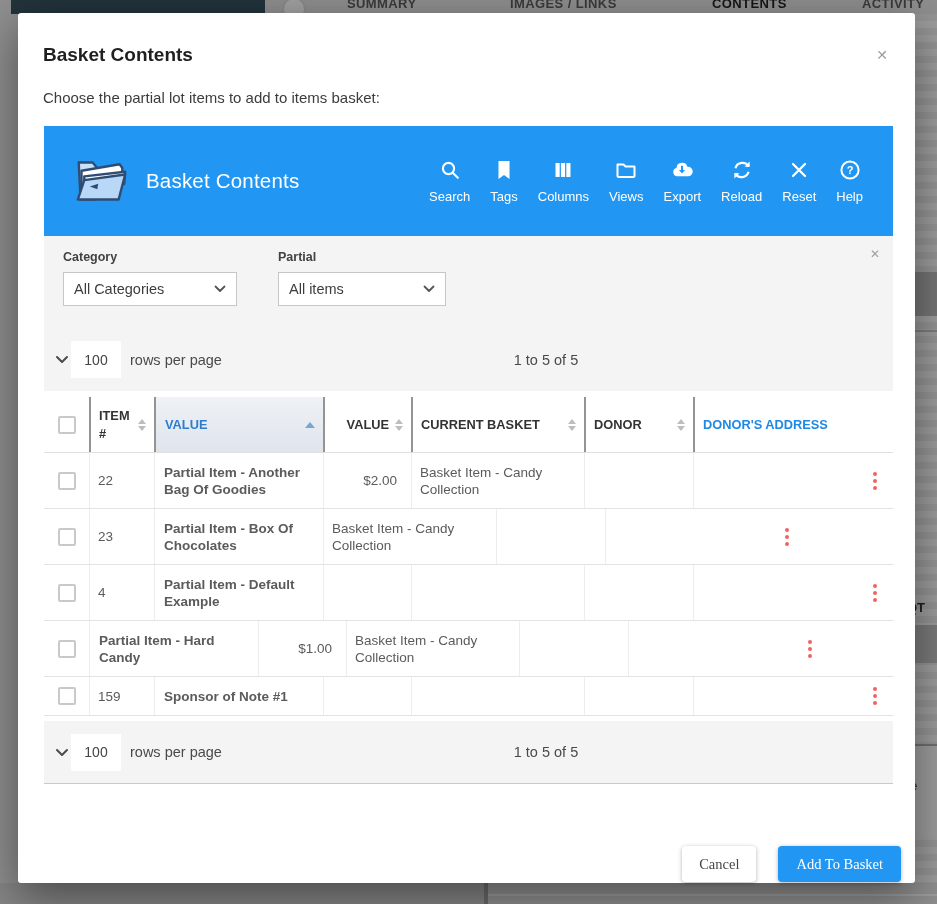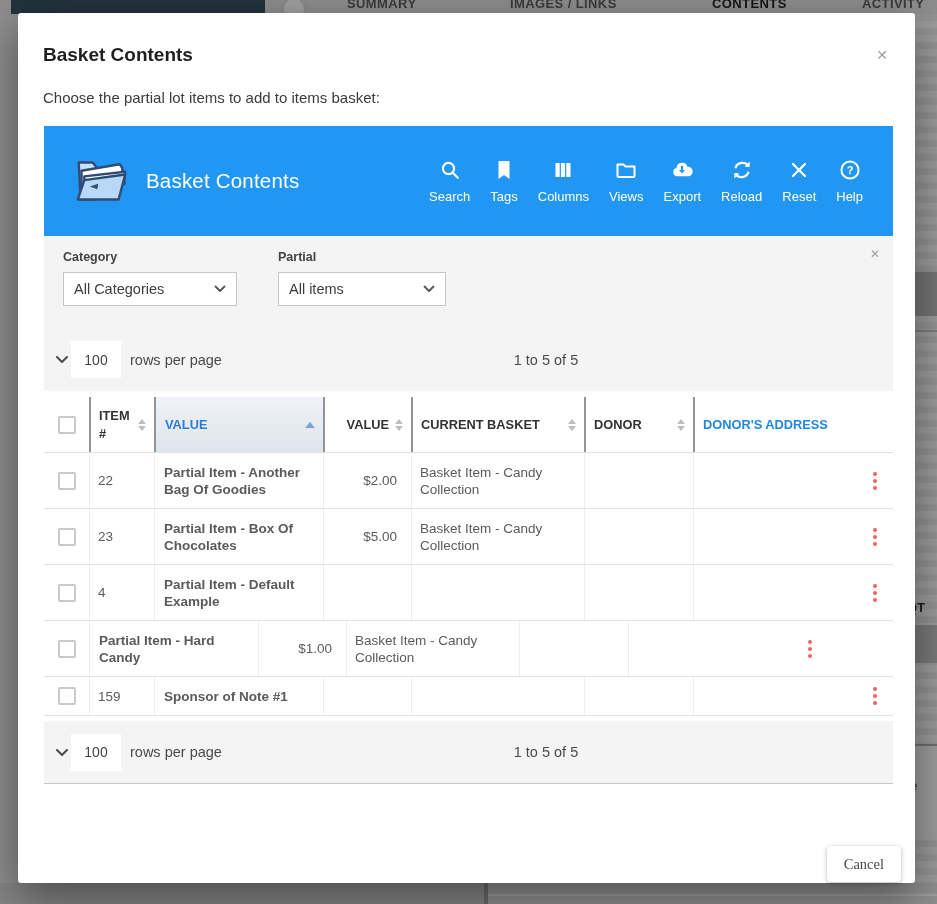--- a/index.html
+++ b/index.html
@@ -337,21 +337,20 @@
               </span>
             </div>
         </div>
 
         <div class="tr">
           <div class="td c-check">
               <span class="checkbox"></span>
             </div>
           <div class="td c-item">23</div>
           <div class="td c-title">Partial Item - Box Of Chocolates</div>
-          <div class="td c-value">$5.00</div>
           <div class="td c-basket">Basket Item - Candy Collection</div>
           <div class="td c-donor"></div>
           <div class="td c-addr">
               <span class="kebab">
                 <i></i>
                 <i></i>
                 <i></i>
               </span>
             </div>
         </div>
@@ -417,15 +416,16 @@
             </svg>
         </span>
         <span class="rpp-box">100</span>
         <span class="rpp-label">rows per page</span>
         <span class="range">1 to 5 of 5</span>
       </div>
     </div>
 
     <div class="m-footer">
       <button class="btn btn-cancel">Cancel</button>
+      <button class="btn btn-add">Add To Basket</button>
     </div>
   </div>
 </div>
 
 </body></html>

